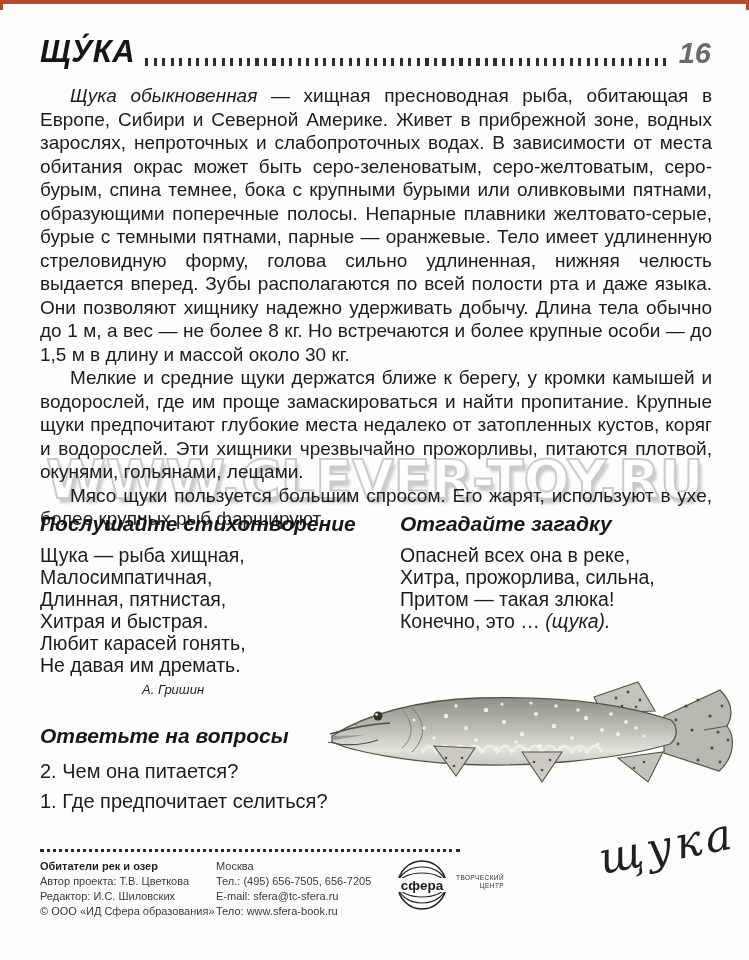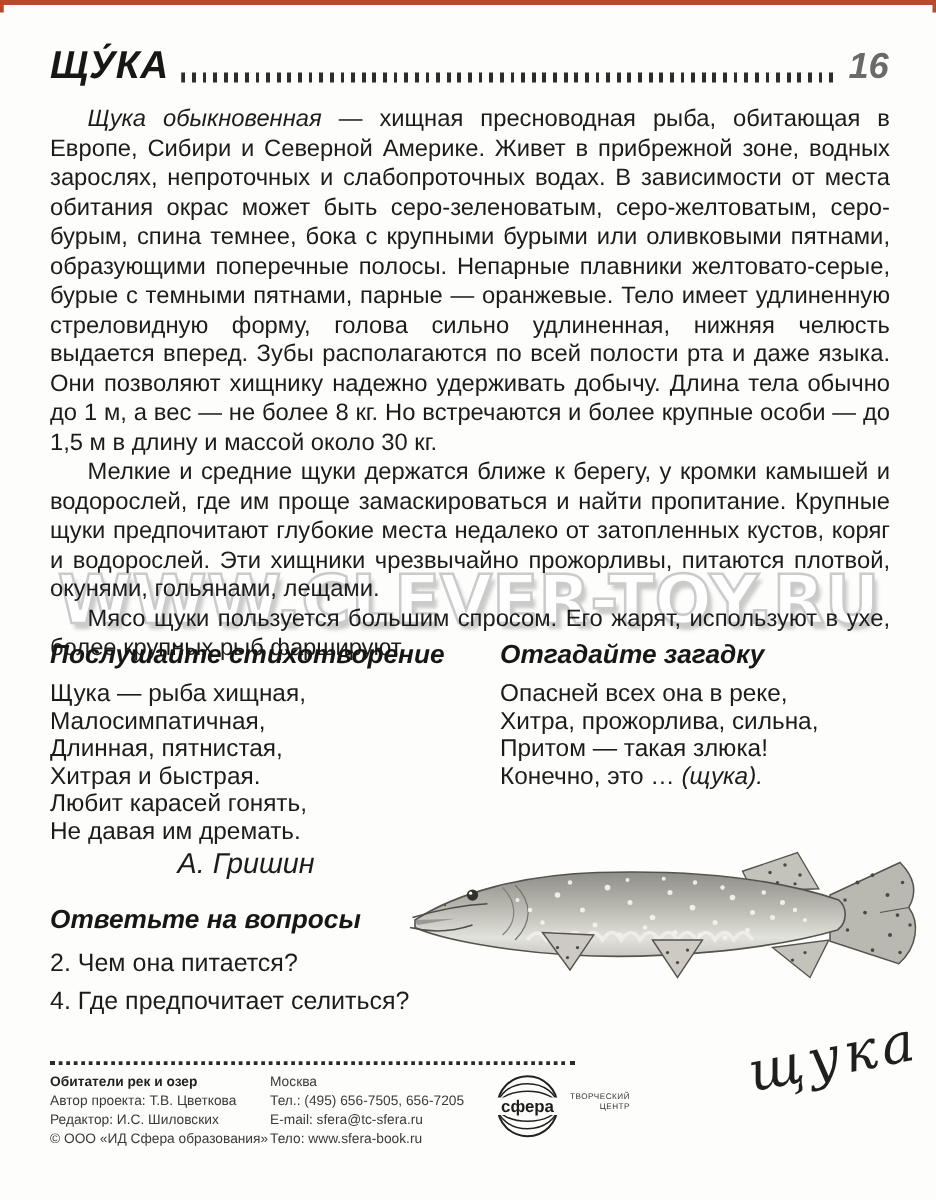--- a/index.html
+++ b/index.html
@@ -62,21 +62,21 @@
     display:flex;z-index:1;
   }
   .col-poem{width:360px;}
   .col-riddle{flex:1;}
   .cols h2,.questions h2{
     margin:0 0 8px 0;font-size:21px;line-height:24px;
     font-weight:bold;font-style:italic;color:#171717;
   }
   .vline{font-size:19.5px;line-height:22px;}
   .author{
-    font-size:23px;line-height:22px;font-style:italic;
+    font-size:13px;line-height:22px;font-style:italic;
     margin-left:102px;margin-top:3px;
   }
   .ans{font-style:italic;}
 
   
   .questions{position:absolute;left:40px;top:724px;width:300px;z-index:1;}
   .q-item{font-size:20px;line-height:30px;}
 
   
   .fish{position:absolute;left:326px;top:676px;z-index:1;}
@@ -141,21 +141,21 @@
       <div class="vline">Опасней всех она в реке,</div>
       <div class="vline">Хитра, прожорлива, сильна,</div>
       <div class="vline">Притом — такая злюка!</div>
       <div class="vline"><span>Конечно, это … </span><span class="ans">(щука).</span></div>
     </div>
   </section>
 
   <section class="questions">
     <h2>Ответьте на вопросы</h2>
     <div class="q-item">2. Чем она питается?</div>
-    <div class="q-item">4. Где предпочитает селиться?</div>
+    <div class="q-item">1. Где предпочитает селиться?</div>
   </section>
 
   <svg class="fish" width="420" height="128" viewBox="0 0 420 128" aria-hidden="true">
     <defs>
       <linearGradient id="fg" x1="0" y1="0" x2="0" y2="1">
         <stop offset="0" stop-color="#8f8f89"></stop>
         <stop offset="0.45" stop-color="#bcbcb4"></stop>
         <stop offset="0.78" stop-color="#e2e2dc"></stop>
         <stop offset="1" stop-color="#c9c9c2"></stop>
       </linearGradient>

